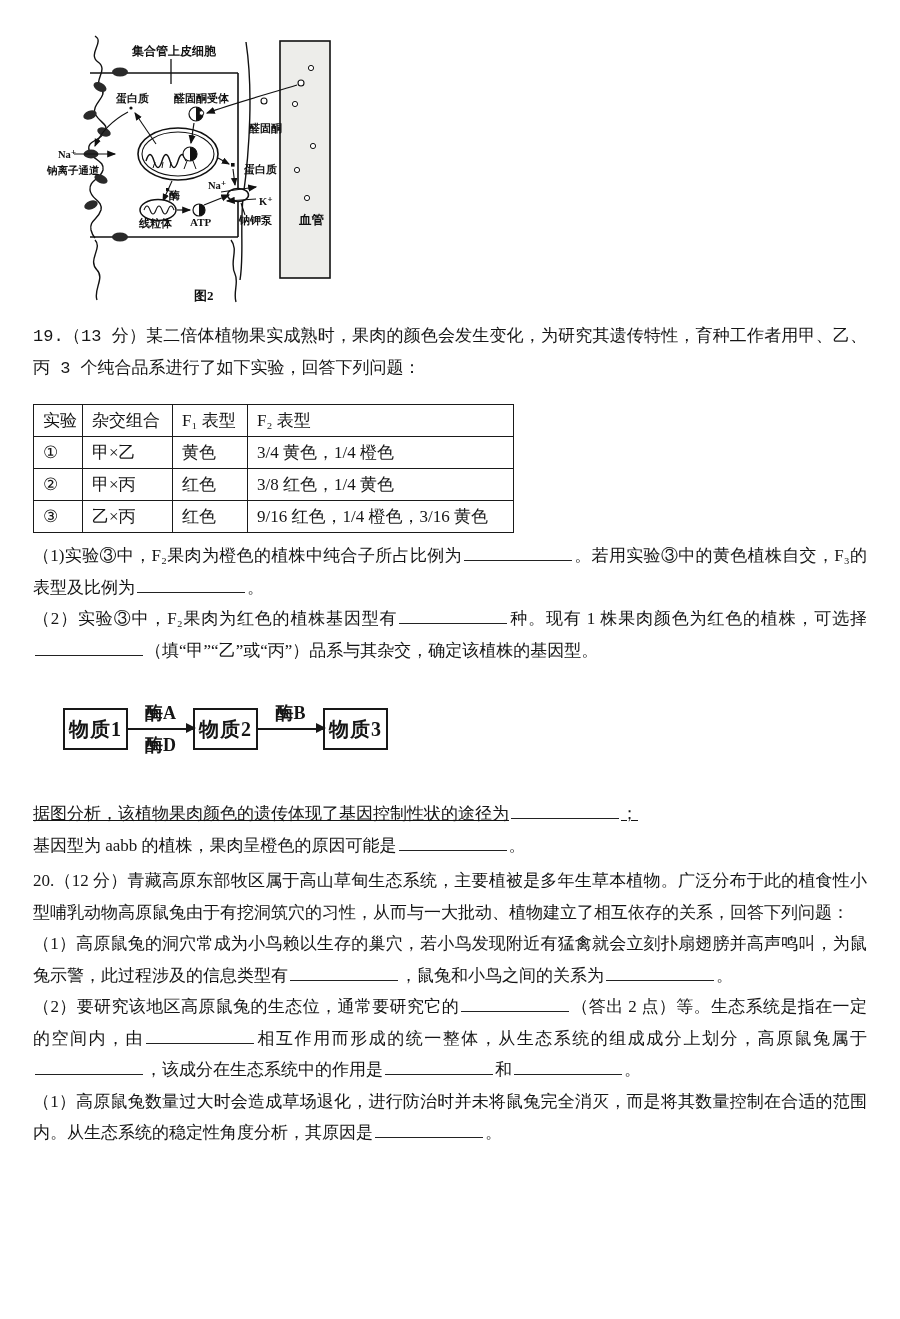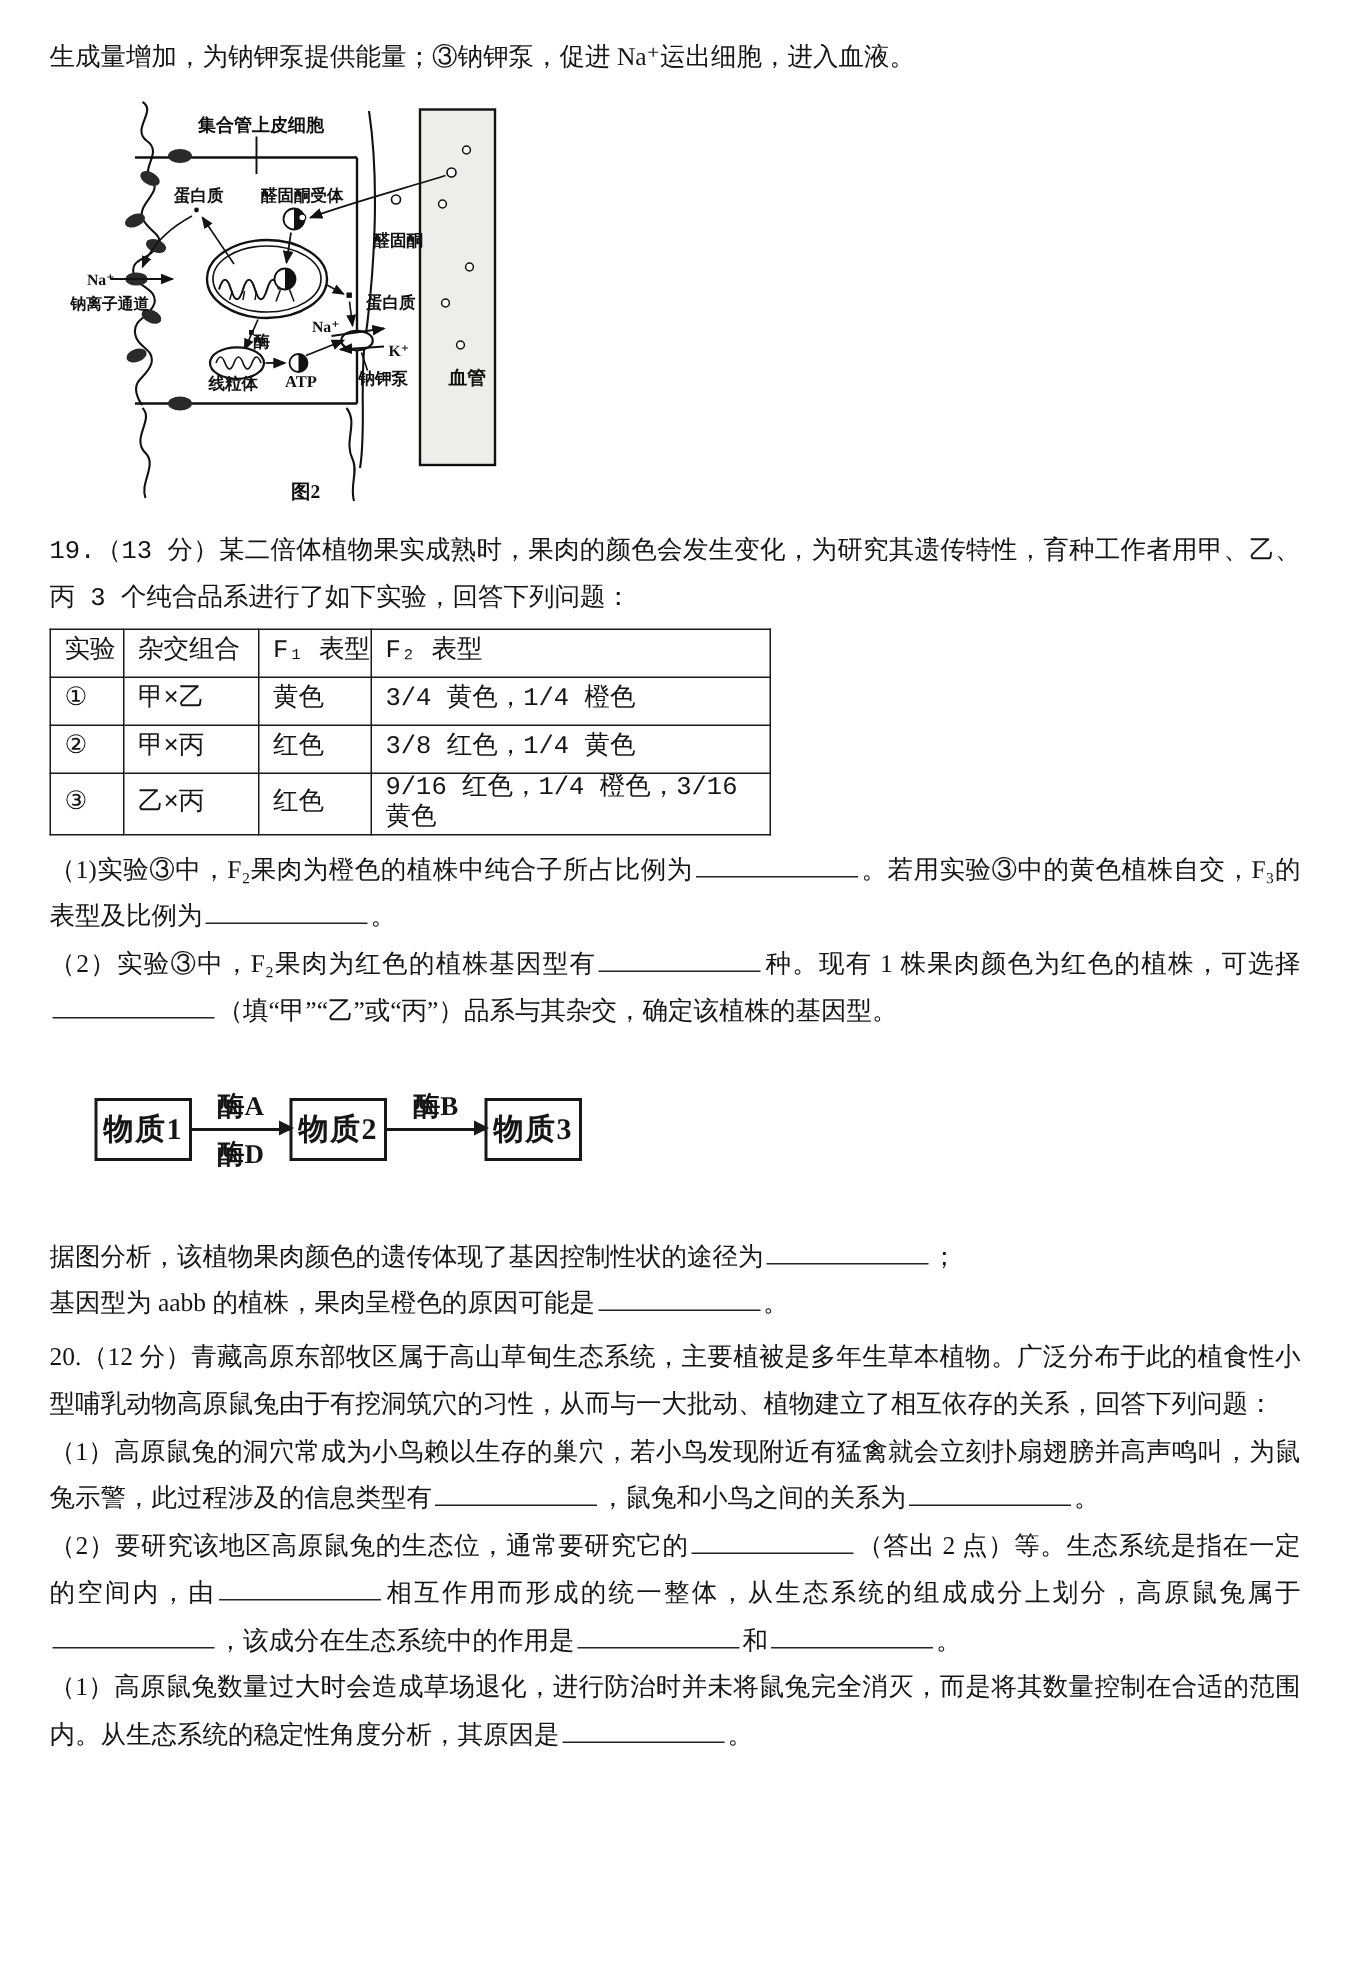--- a/index.html
+++ b/index.html
@@ -13,21 +13,21 @@
   .blank{
     display:inline-block;height:15px;border-bottom:1.3px solid #222;
     vertical-align:baseline;margin:0 2px;
   }
   
   .fig2wrap{margin:6px 0 0 10px;}
   .fig2wrap svg{display:block;}
   .svgtxt{font-family:"Liberation Serif","DejaVu Serif",serif;font-weight:bold;fill:#111;}
   
   table.exp{
-    border-collapse:collapse;margin:3px 0 0 0;width:393px;table-layout:fixed;font-family:Liberation Mono, monospace;
+    border-collapse:collapse;margin:20px 0 0 0;width:393px;table-layout:fixed;
   }
   table.exp th,table.exp td{
     border:1.8px solid #1a1a1a;font-weight:normal;text-align:left;
     padding:0 0 0 9px;height:31px;font-size:17px;line-height:20px;
   }
   
   .pathway{display:flex;align-items:center;margin:17px 0 0 30px;height:92px;}
   .pbox{
     border:2.4px solid #181818;font-weight:bold;font-size:20px;line-height:20px;
     padding:9px 4px;letter-spacing:1px;white-space:nowrap;
@@ -37,29 +37,28 @@
     align-items:center;width:65px;font-weight:bold;font-size:18px;line-height:20px;
   }
   .parrow .lab{white-space:nowrap;}
   .pline{position:relative;width:100%;height:0;border-top:2.4px solid #181818;align-self:center;}
   .pline::after{
     content:"";position:absolute;right:-3px;top:-7px;width:0;height:0;
     border-left:10px solid #181818;border-top:5.5px solid transparent;border-bottom:5.5px solid transparent;
   }
   .mt-q19{margin-top:11px;font-family:Liberation Mono, monospace;}
   .mt-sub1{margin-top:7px;}
-  .mt-analysis{margin-top:23px;}
+  .mt-analysis{margin-top:23px;text-decoration:underline;}
   .mt-q20{margin-top:4px;}
 </style>
 </head>
 <body>
 
 <div class="page">
 
-  <div class="para"><span>生成量增加，为钠钾泵提供能量；③钠钾泵，促进 Na⁺运出细胞，进入血液。</span></div>
 
   <div class="fig2wrap">
     <svg width="300" height="282" viewBox="0 0 300 282">
       <defs>
         <marker id="ah" markerWidth="9" markerHeight="8" refX="6.5" refY="3" orient="auto">
           <path d="M0,0 L7.5,3 L0,6 z" fill="#111"></path>
         </marker>
       </defs>
 
       <rect x="237" y="13" width="50" height="237" fill="#ededea" stroke="#111" stroke-width="1.6"></rect>

